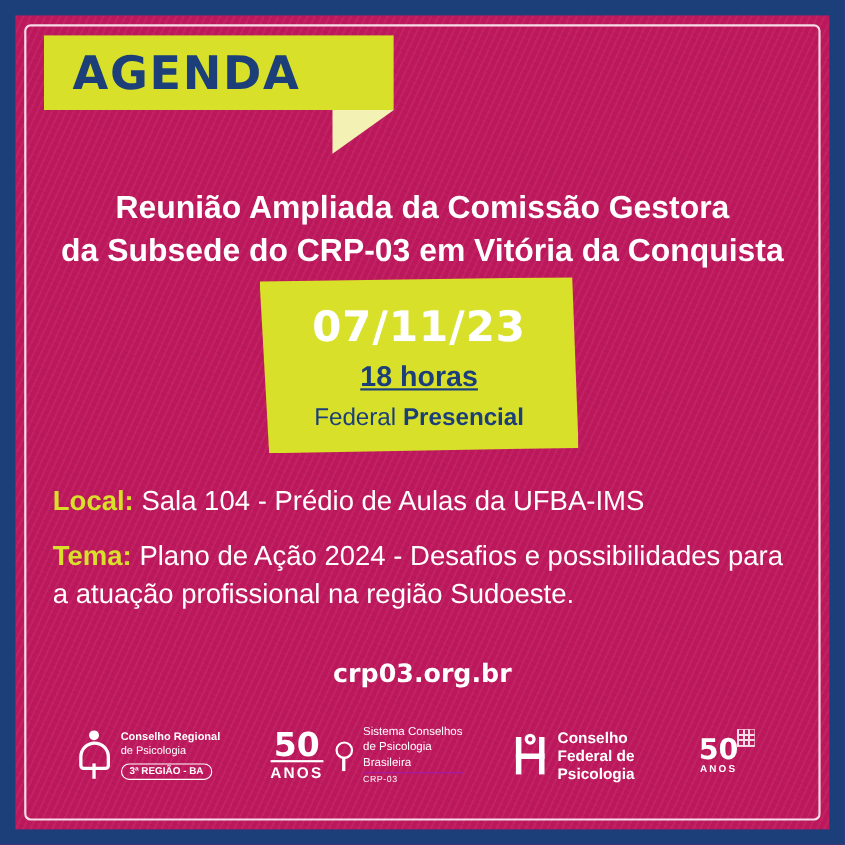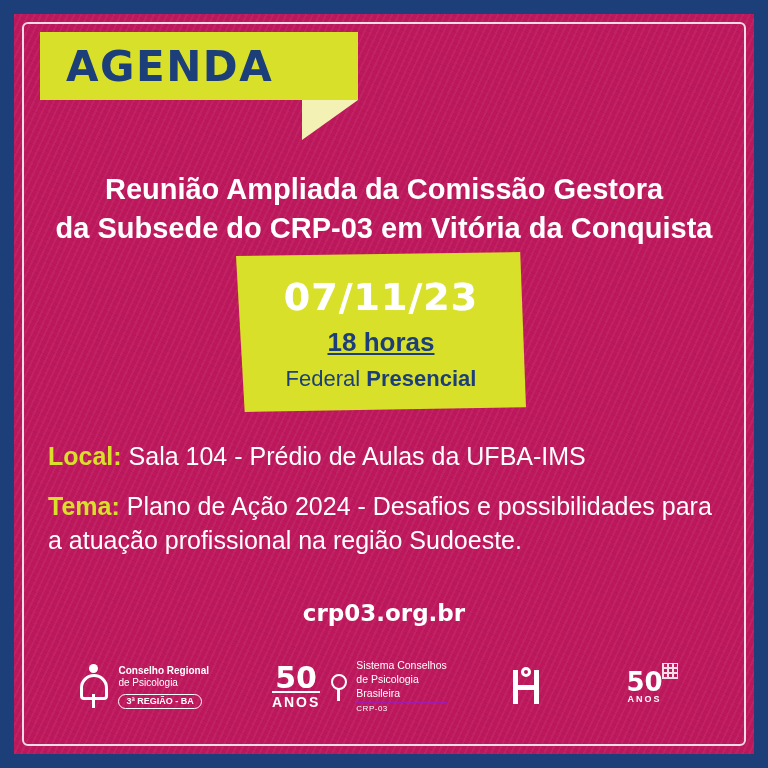--- a/index.html
+++ b/index.html
@@ -375,20 +375,25 @@
       </div>
     </div>
 
     <div class="logo logo3">
       <div class="mark">
         <div class="bar-l"></div>
           <div class="bar-r"></div>
           <div class="cross"></div>
           <div class="dot"></div>
       </div>
+      <div class="txt">
+        <div>Conselho</div>
+        <div>Federal de</div>
+        <div>Psicologia</div>
+      </div>
     </div>
 
     <div class="logo logo4">
       <div class="badge50">
         <div class="grid"></div>
         <div class="n">50</div>
         <div class="a">ANOS</div>
       </div>
     </div>
 

